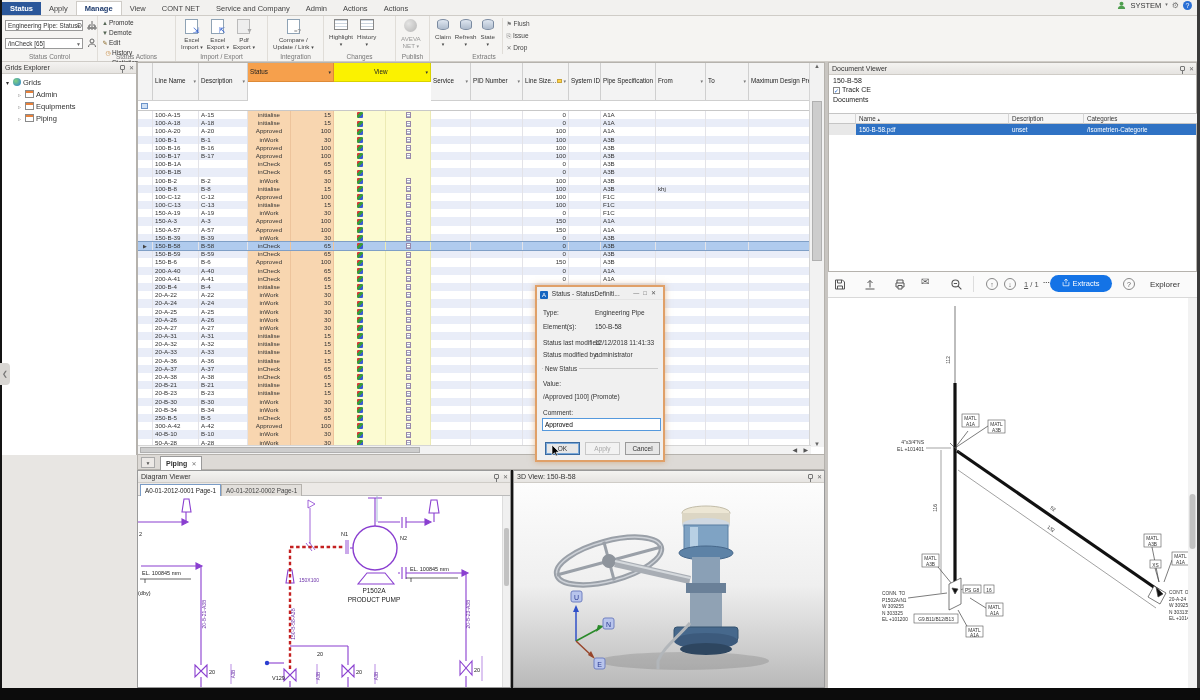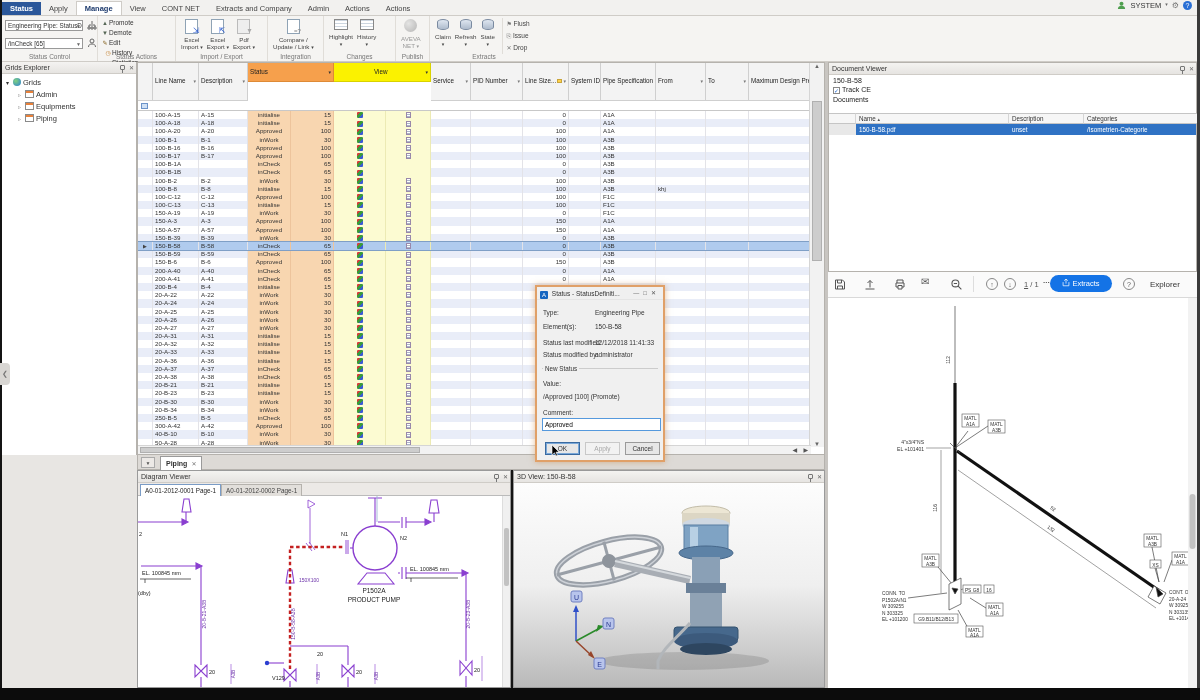--- a/index.html
+++ b/index.html
@@ -119,21 +119,21 @@
 #cursor{position:absolute;left:14px;top:158px;z-index:60}
 
 #botbar{left:0;top:688px;width:1200px;height:12px;background:#0c0c0c}
 #rightedge{left:1197px;top:0;width:3px;height:688px;background:#3a3a3a}
 svg text{font-family:"Liberation Sans",sans-serif}
 </style>
 </head>
 <body>
 
 <div id="tabbar" class="abs">
-  <span id="tabs"><span class="tab proj">Status</span><span class="tab">Apply</span><span class="tab act">Manage</span><span class="tab">View</span><span class="tab">CONT NET</span><span class="tab">Extracts and Company</span><span class="tab">Admin</span><span class="tab">Actions</span><span class="tab">Actions</span></span>
+  <span id="tabs"><span class="tab proj">Status</span><span class="tab">Apply</span><span class="tab act">Manage</span><span class="tab">View</span><span class="tab">CONT NET</span><span class="tab">Service and Company</span><span class="tab">Admin</span><span class="tab">Actions</span><span class="tab">Actions</span></span>
 </div>
 <div id="userarea">
   <svg width="9" height="9" viewBox="0 0 10 10">
       <circle cx="5" cy="3" r="2.2" fill="#4f9f4f"></circle>
       <path d="M1,9c0-2.4 1.8-3.6 4-3.6S9,6.6 9,9z" fill="#4f9f4f"></path>
     </svg>
   <span>SYSTEM</span>
   <span style="font-size:5px;color:#666">▾</span>
   <span style="font-size:8px;color:#777">⚙</span>
   <span class="helpdot">?</span>

